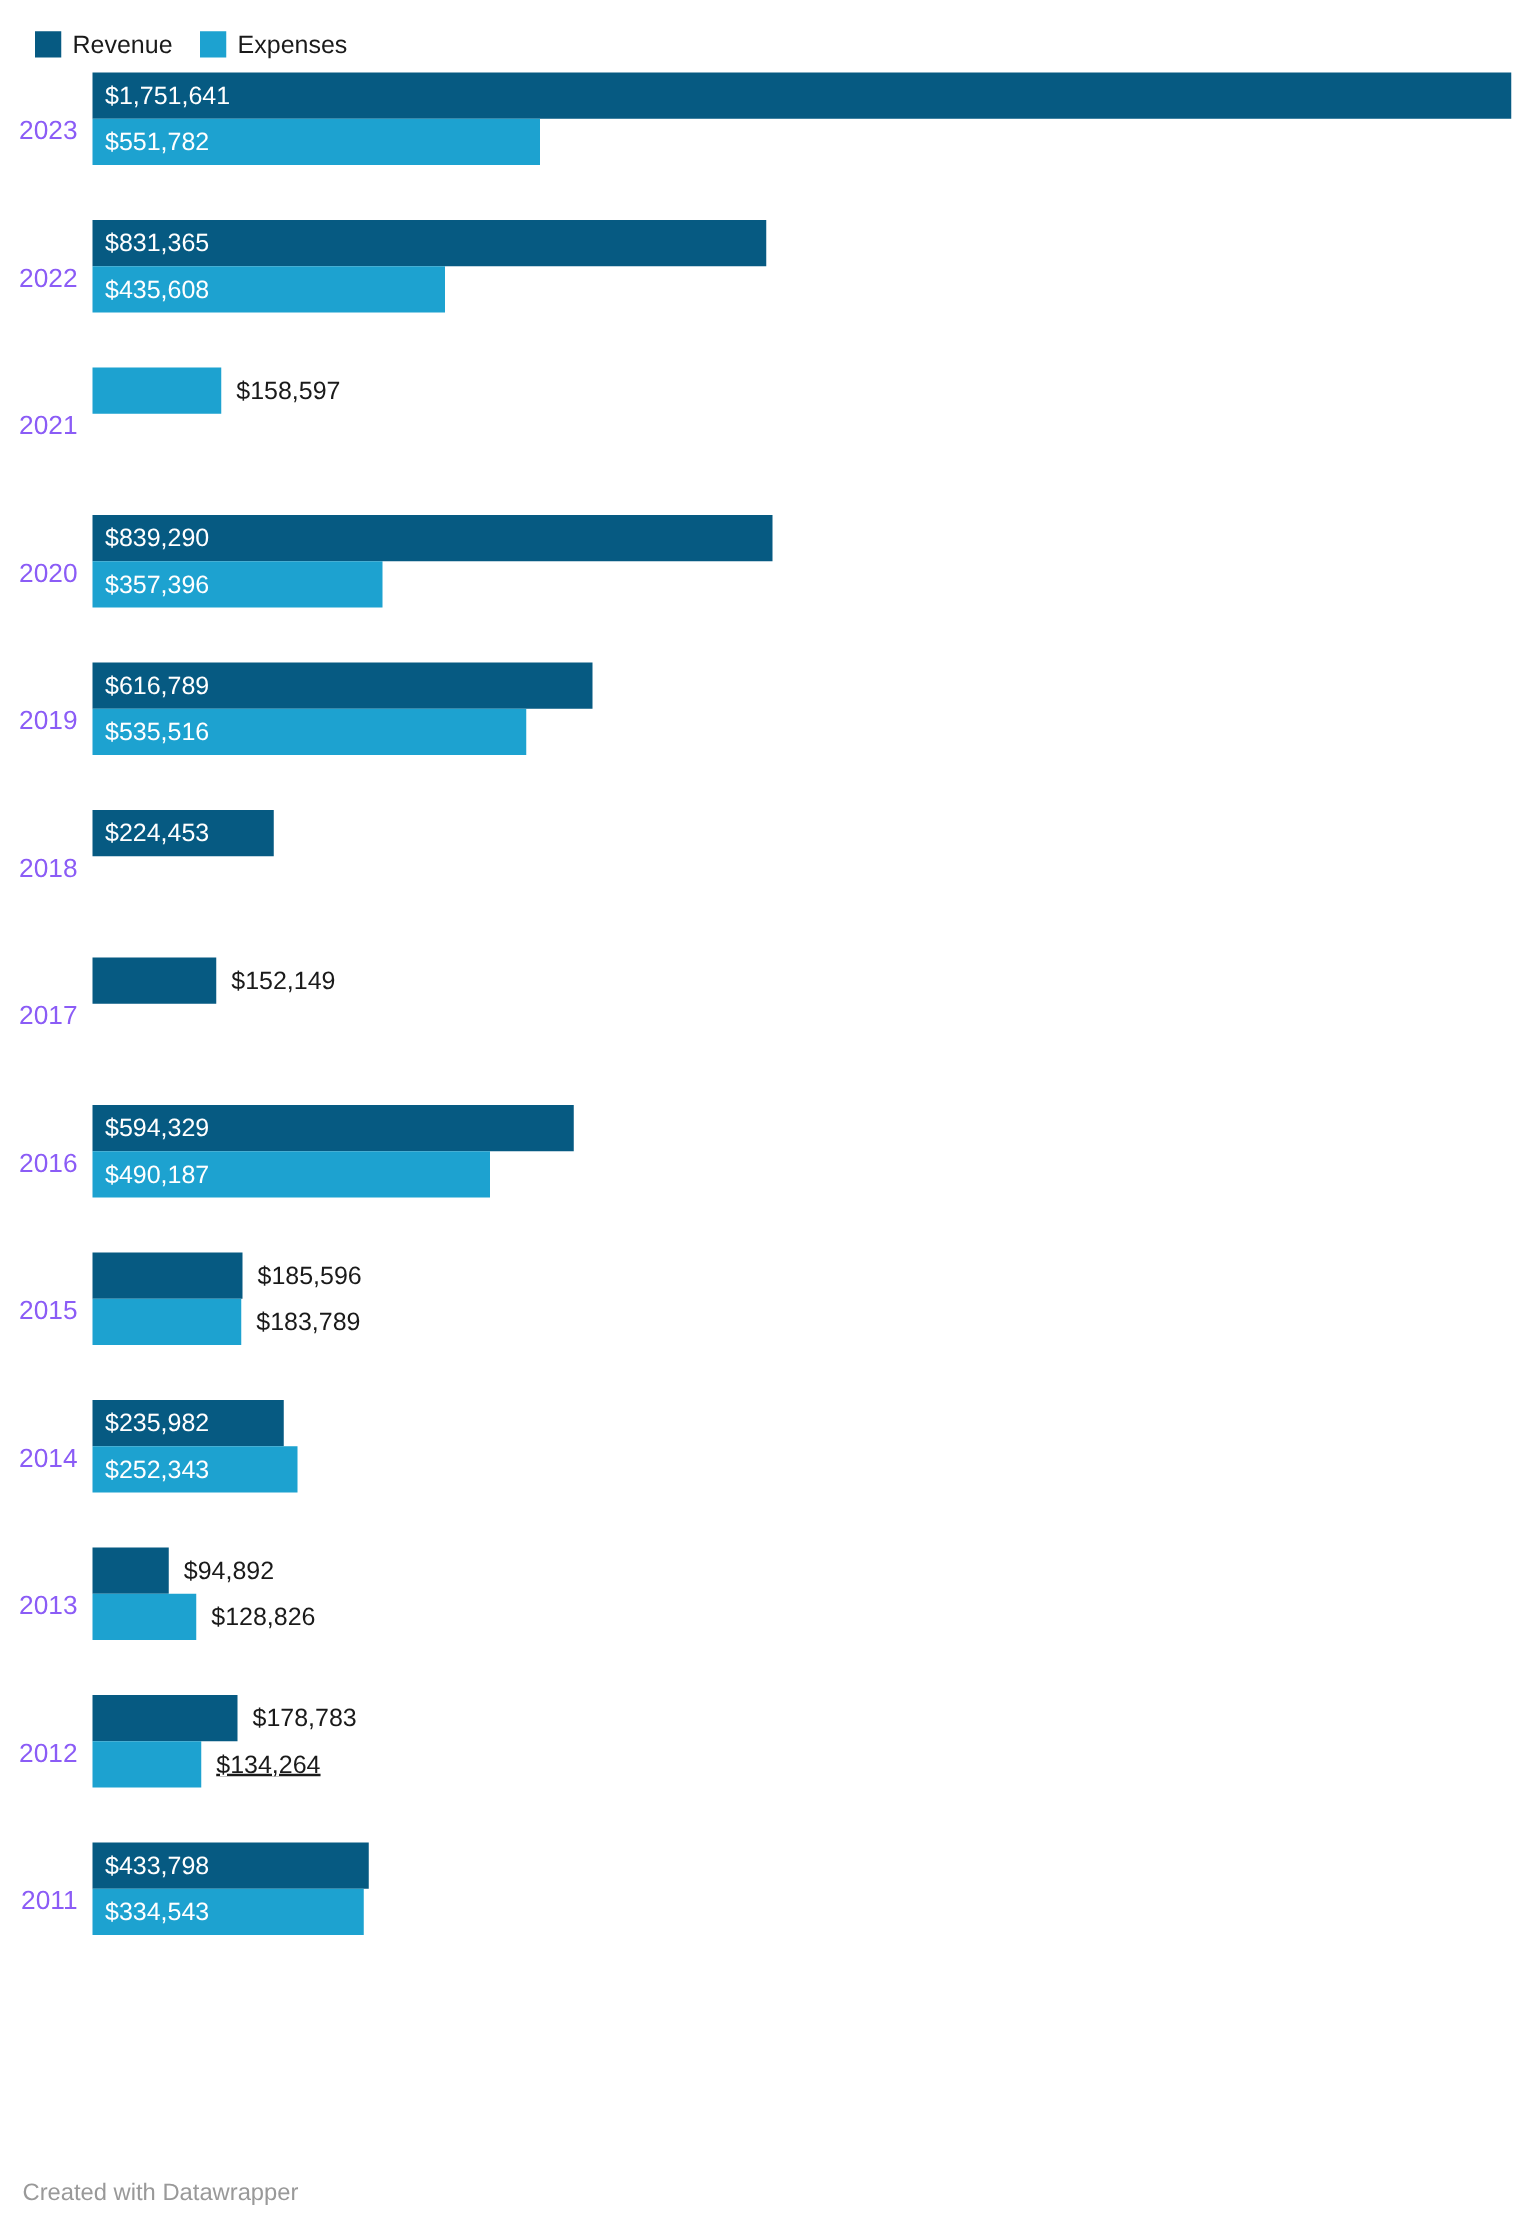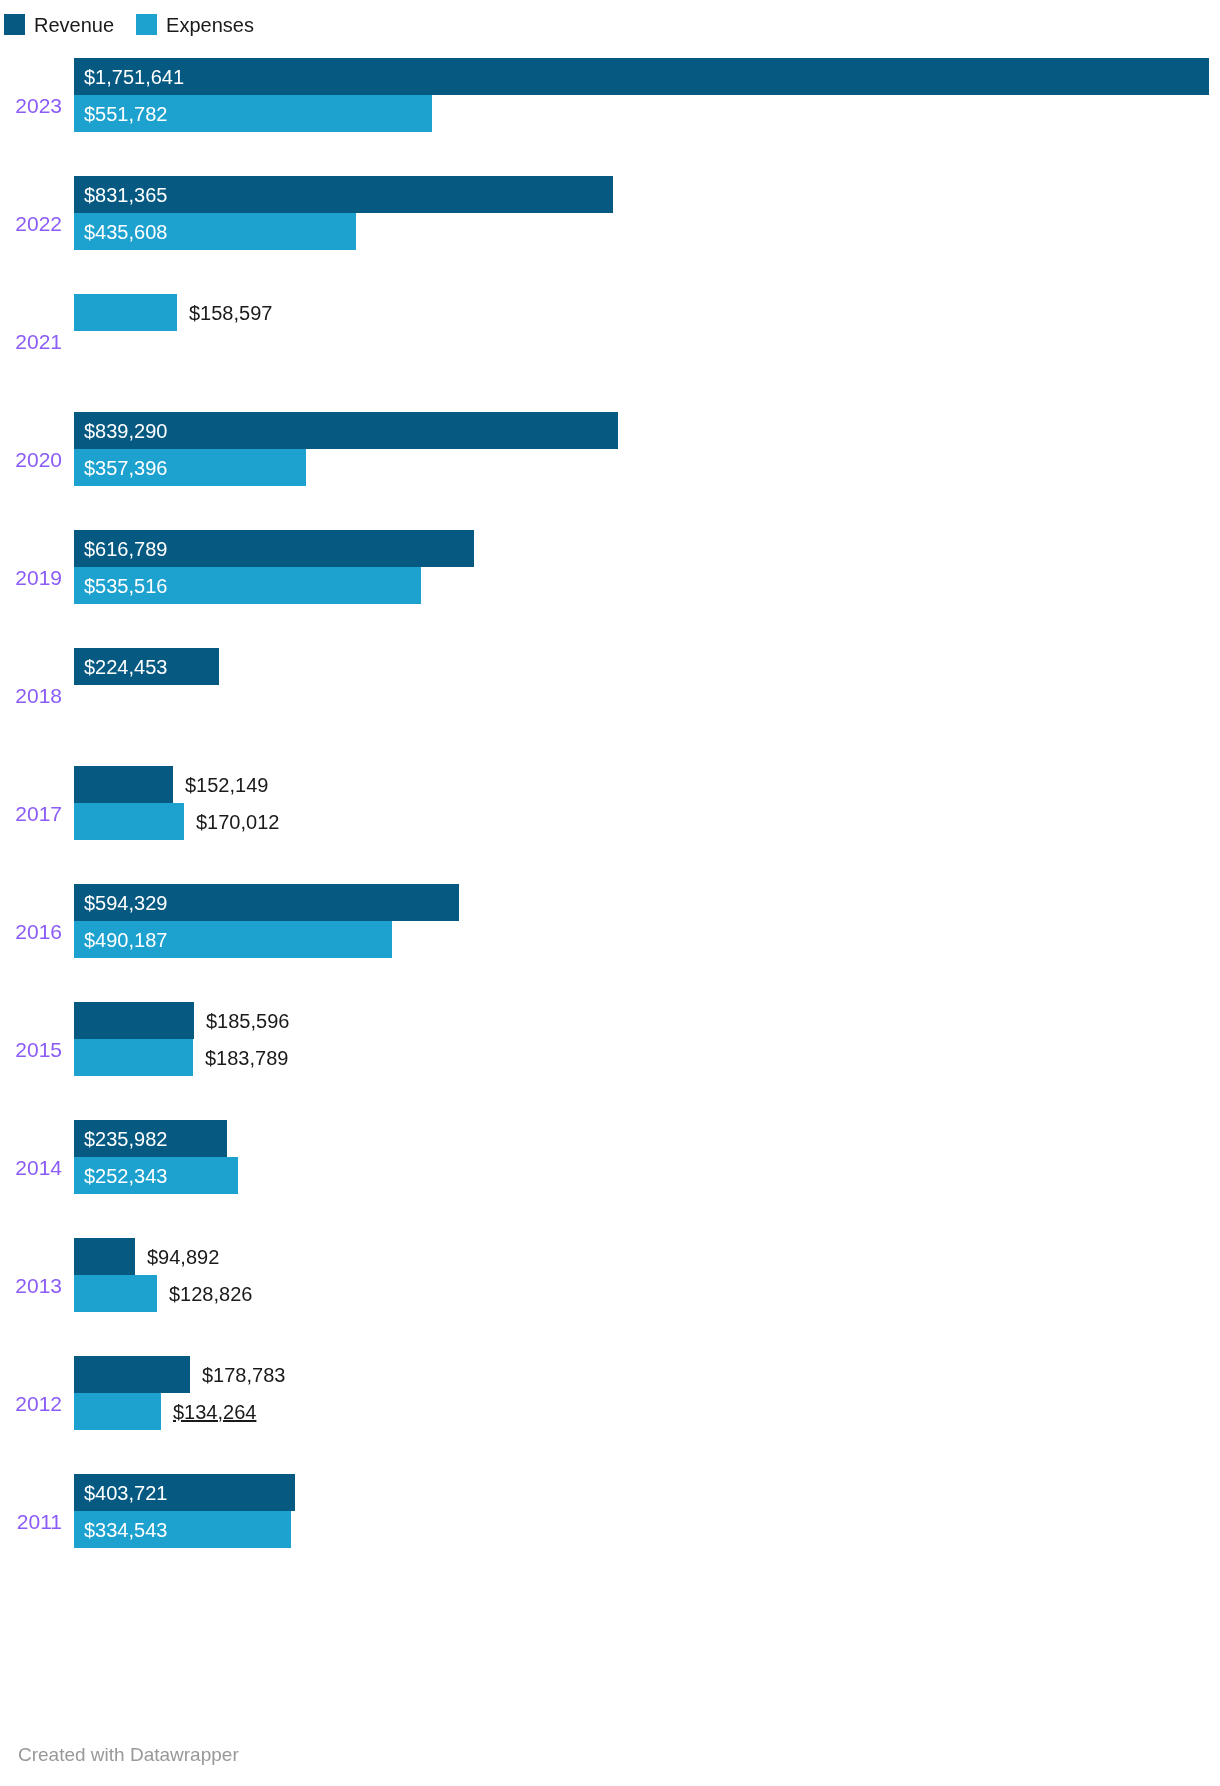--- a/index.html
+++ b/index.html
@@ -13,23 +13,23 @@
     height: 1786px;
     font-family: "Liberation Sans", sans-serif;
     color: #1a1a1a;
     position: relative;
     overflow: hidden;
   }
 
   
   .legend {
     display: flex;
-    align-items: flex-start;
+    align-items: flex-end;
     gap: 22px;
-    padding: 14px 0 0 4px;
+    padding: 14px 0 0 28px;
     height: 46px;
   }
   .legend-item {
     display: flex;
     align-items: center;
     gap: 9px;
   }
   .legend-swatch {
     width: 21px;
     height: 21px;
@@ -193,24 +193,20 @@
         </div>
       </div>
     </div>
     <div class="row">
       <div class="row-label">2017</div>
       <div class="bars">
         <div class="bar-wrap">
           <div class="bar revenue" style="width: 99px;"></div>
           <span class="bar-value outside" style="left: 111px;">$152,149</span>
         </div>
-        <div class="bar-wrap">
-          <div class="bar expenses" style="width: 110px;"></div>
-          <span class="bar-value outside" style="left: 122px;">$170,012</span>
-        </div>
       </div>
     </div>
     <div class="row">
       <div class="row-label">2016</div>
       <div class="bars">
         <div class="bar-wrap">
           <div class="bar revenue" style="width: 385px;"></div>
           <span class="bar-value inside">$594,329</span>
         </div>
         <div class="bar-wrap">
@@ -269,21 +265,21 @@
           <div class="bar expenses" style="width: 87px;"></div>
           <span class="bar-value outside" style="left: 99px; text-decoration: underline;">$134,264</span>
         </div>
       </div>
     </div>
     <div class="row">
       <div class="row-label">2011</div>
       <div class="bars">
         <div class="bar-wrap">
           <div class="bar revenue" style="width: 221px;"></div>
-          <span class="bar-value inside">$403,721</span>
+          <span class="bar-value inside">$433,798</span>
         </div>
         <div class="bar-wrap">
           <div class="bar expenses" style="width: 217px;"></div>
           <span class="bar-value inside">$334,543</span>
         </div>
       </div>
     </div>
   </div>
 
 <div class="footer">Created with Datawrapper</div>

